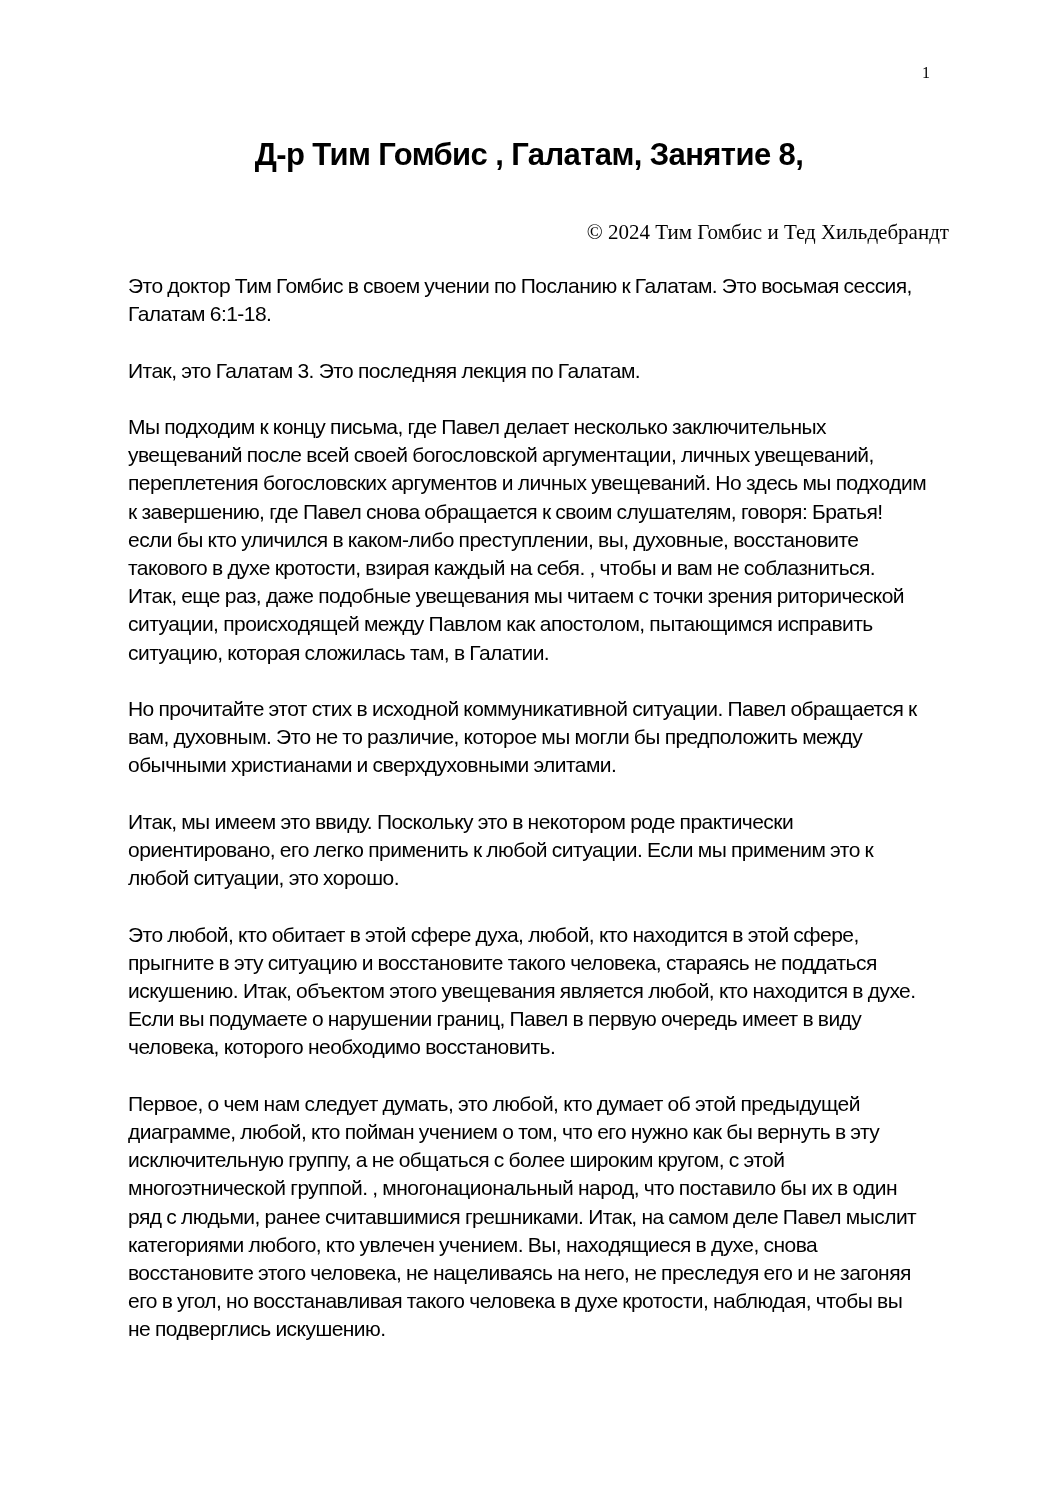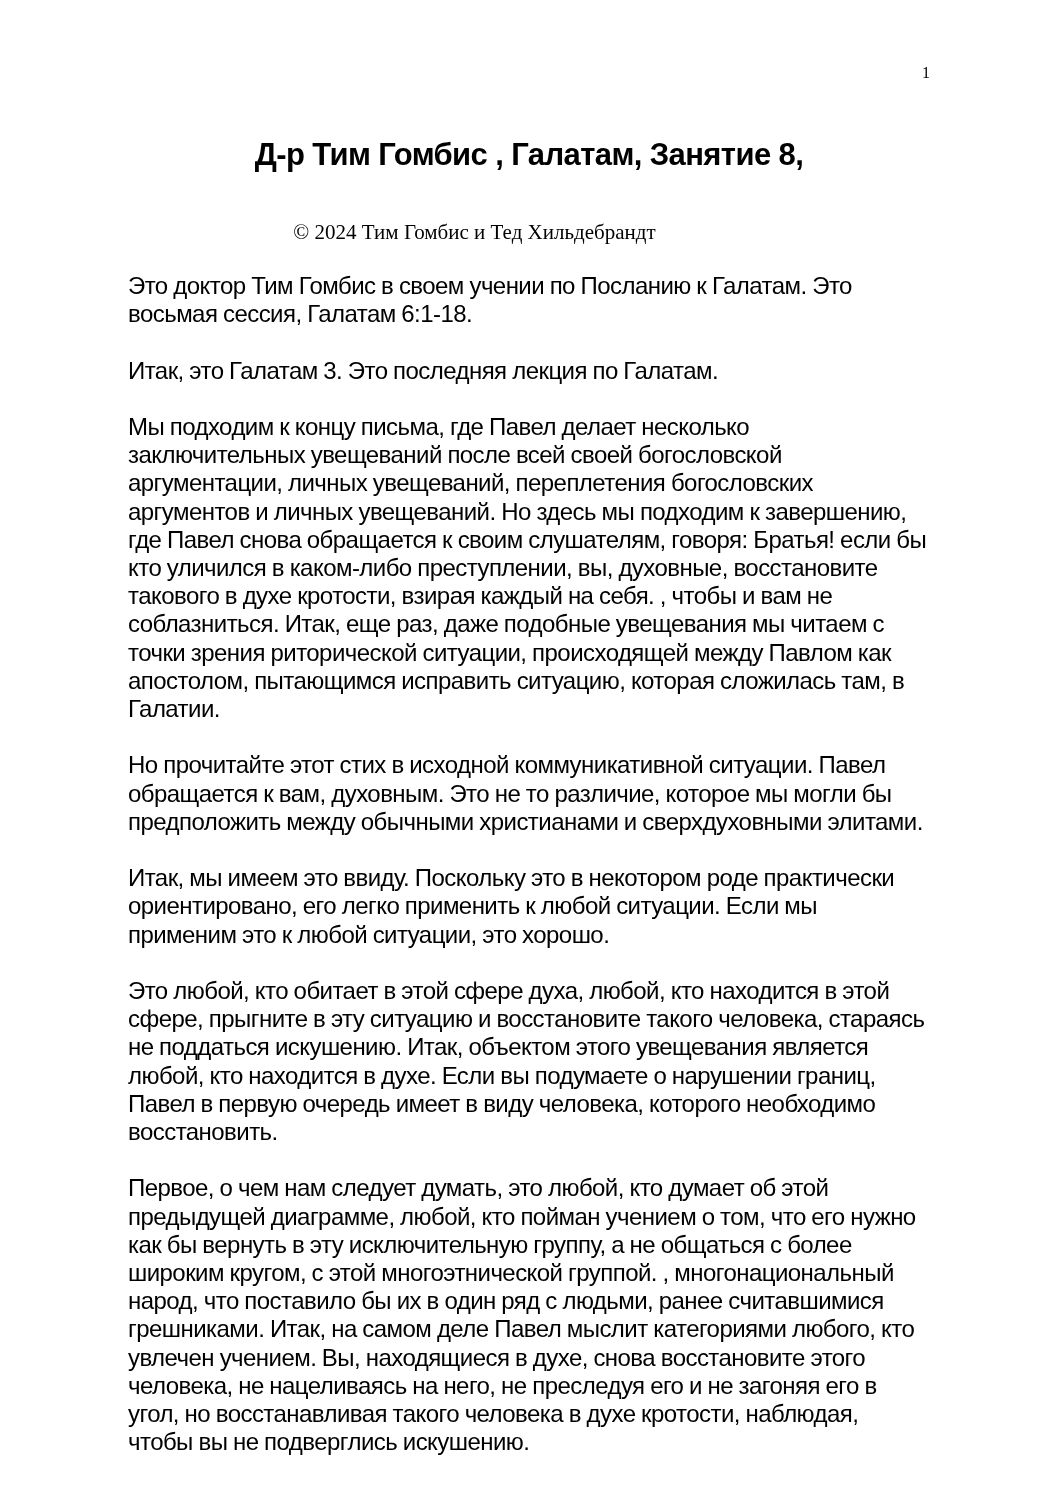--- a/index.html
+++ b/index.html
@@ -7,26 +7,26 @@
     .page-number {
       position: absolute; top: 64px; left: 922px;
       font-family: "Liberation Serif", serif; font-size: 16px;
     }
     .title {
       position: absolute; top: 132px; left: 0; width: 1058px; text-align: center;
       font-family: "Liberation Sans", sans-serif; font-weight: bold;
       font-size: 31px; line-height: 46px; letter-spacing: -0.6px;
     }
     .copyright {
-      position: absolute; top: 220px; left: 0; width: 949px; text-align: center;
+      position: absolute; top: 220px; left: 0; width: 949px; text-align: right;
       font-family: "Liberation Serif", serif; font-size: 21px;
     }
     .body-text {
       position: absolute; top: 272px; left: 128px; width: 800px;
-      font-family: "Liberation Sans", sans-serif; font-size: 24px; line-height: 28.2px;
+      font-family: "Liberation Sans", sans-serif; font-size: 21px; line-height: 28.2px;
       letter-spacing: -0.55px; word-spacing: -0.5px;
     }
     .body-text p { margin: 0 0 28.2px 0; }
   </style>
 </head>
 <body>
 
 <div class="page-number">1</div>
 
 <div class="title">

